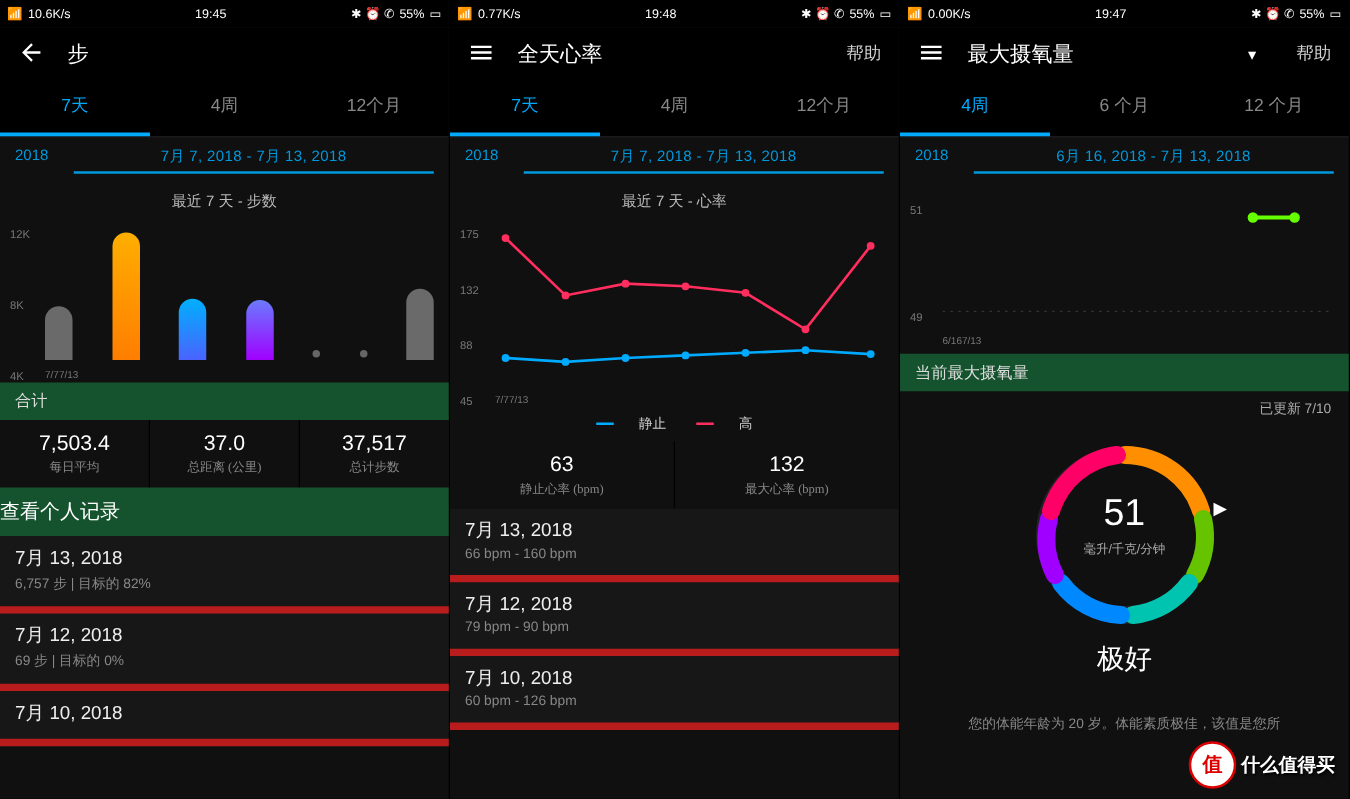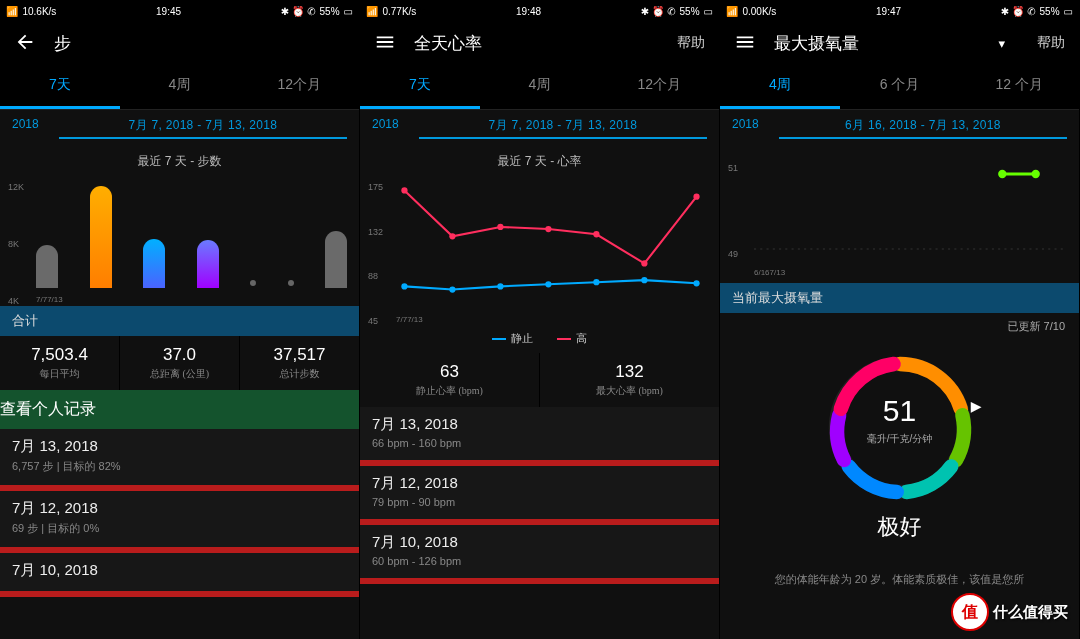--- a/index.html
+++ b/index.html
@@ -22,34 +22,34 @@
   .ylabels{position:absolute;left:8px;top:6px;bottom:0;display:flex;flex-direction:column;justify-content:space-between;font-size:9px;color:#777;}
   .bars{position:absolute;left:36px;right:12px;bottom:18px;top:4px;display:flex;align-items:flex-end;justify-content:space-between;}
   .bar{width:22px;border-radius:11px 11px 0 0;}
   .dot{width:6px;height:6px;background:#666;border-radius:50%;margin-bottom:2px;}
   .xlabels{position:absolute;left:36px;right:12px;bottom:2px;display:flex;justify-content:flex-start;font-size:8px;color:#777;}
   
   .b-gr{background:#6a6a6a;}
   .b-or{background:linear-gradient(#ffae00,#ff7e00);}
   .b-bl{background:linear-gradient(#00b0ff,#4a63ff);}
   .b-pu{background:linear-gradient(#6a7bff,#a000ff);}
-  .section-label{background:#0c4a6e;padding:6px 12px;font-size:13px;color:#ddd;}
+  .section-label{background:#14532d;padding:6px 12px;font-size:13px;color:#ddd;}
   .stats3{display:flex;background:#101010;}
   .statcell{flex:1;text-align:center;padding:9px 0;border-right:1px solid #000;}
   .statcell:last-child{border-right:none;}
   .statval{color:#fff;font-size:17px;}
   .statlab{color:#888;font-size:10px;margin-top:2px;font-family:Liberation Serif, serif;}
   .big-label{background:#14532d;padding:9px 0;color:#fff;font-size:16px;}
   .listitem{padding:8px 12px 11px;border-bottom:6px solid #b91c1c;background:#171717;}
   .li-date{color:#eee;font-size:15px;}
   .li-sub{color:#888;font-size:11px;margin-top:3px;}
   
   .line-svg{width:100%;height:100%;}
   .legend{display:flex;justify-content:center;gap:24px;padding:5px 0 7px;font-size:11px;}
-  .legend span{display:flex;align-items:center;gap:5px;}
+  .legend span{display:flex;align-items:center;gap:20px;}
   .sw{width:14px;height:2px;}
   
   .gauge-wrap{display:flex;flex-direction:column;align-items:center;padding:8px 0 0;}
   .gauge{position:relative;width:160px;height:160px;}
   .gauge-val{position:absolute;top:46px;width:100%;text-align:center;color:#fff;font-size:30px;}
   .gauge-unit{position:absolute;top:84px;width:100%;text-align:center;color:#aaa;font-size:10px;}
   .play{position:absolute;top:50px;right:-2px;color:#fff;font-size:14px;}
   .vo2rating{color:#fff;font-size:22px;text-align:center;margin-top:4px;}
   .vo2desc{font-size:11px;color:#888;text-align:center;padding:4px 16px 0;line-height:1.4;margin-top:26px;}
   .badge{position:absolute;right:12px;bottom:8px;display:flex;align-items:center;gap:4px;}

